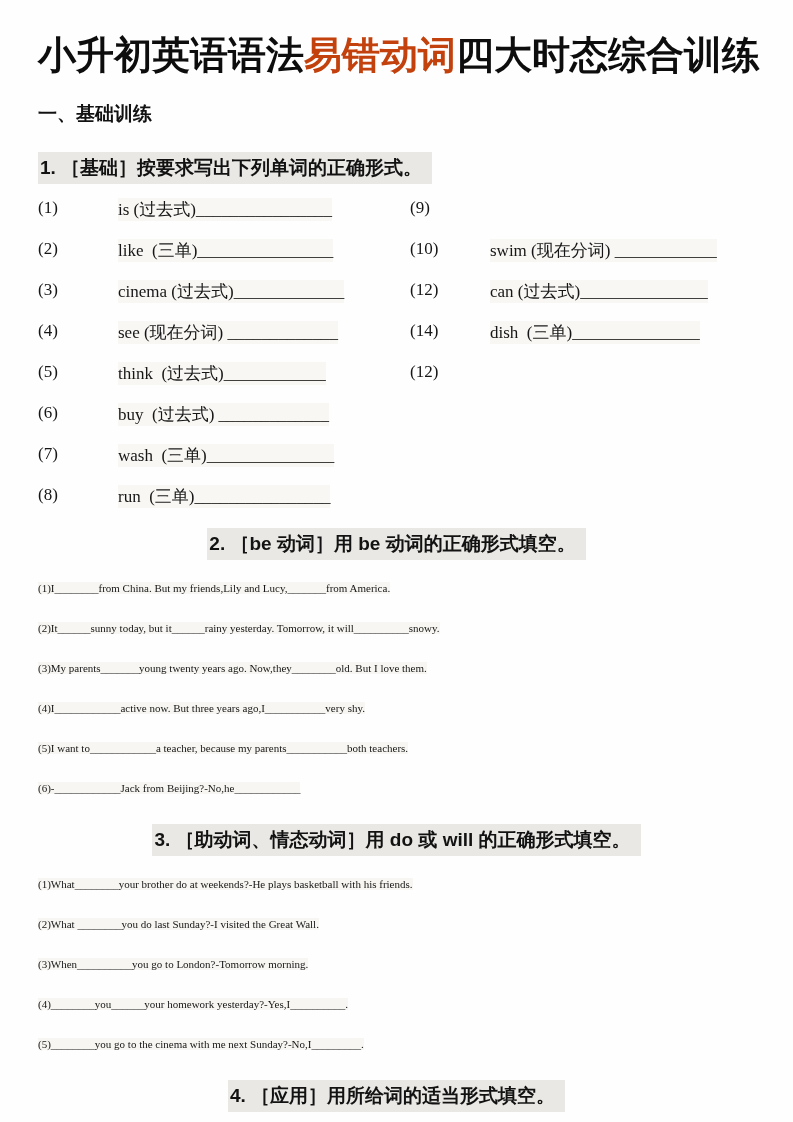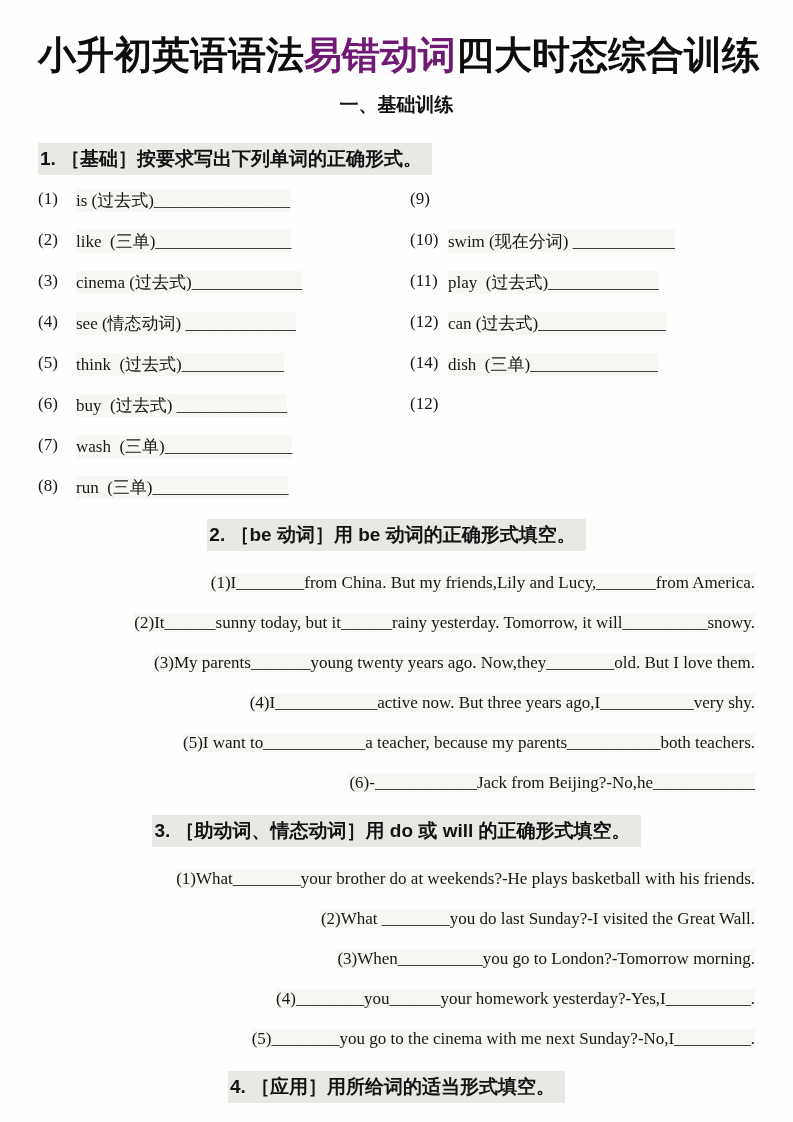--- a/index.html
+++ b/index.html
@@ -9,45 +9,45 @@
     font-family:"Liberation Serif","DejaVu Serif",serif; color:#161616;
     overflow:hidden;
   }
   
   .doc-title {
     margin:8px 0 0 0; text-align:center;
     font-family:"Liberation Sans","DejaVu Sans",sans-serif;
     font-size:38px; font-weight:900; line-height:1.25; color:#0d0d0d;
     letter-spacing:0px; white-space:nowrap;
   }
-  .doc-title .red { color:#701a75; }
+  .doc-title .red { color:#c2410c; }
   
   .part-heading {
-    margin-top:12px; font-family:"Liberation Sans","DejaVu Sans",sans-serif;
-    font-size:19px; font-weight:bold; color:#111;text-align:center;
+    margin-top:21px; font-family:"Liberation Sans","DejaVu Sans",sans-serif;
+    font-size:19px; font-weight:bold; color:#111;
   }
   
   .ex-heading-wrap { margin-top:25px; }
   .ex-heading {
     display:inline-block; background:#e9e8e4; padding:3px 10px 3px 2px;
     font-family:"Liberation Sans","DejaVu Sans",sans-serif;
     font-size:19px; font-weight:bold; color:#121212;
   }
   
   .ex1-grid {
     margin-top:14px; display:grid; grid-template-columns:372px 1fr;
     column-gap:0; font-size:17px;
   }
   .ex1-col { display:flex; flex-direction:column; }
   .ex1-item { height:41px; display:flex; align-items:flex-start; }
   .ex1-item .num { display:inline-block; min-width:38px; }
-  .ex1-item .txt { white-space:pre; background:#f8f7f4; }
+  .ex1-item .txt { white-space:pre; background:#f8f7f4;margin-left:42px; }
   
   .line-block { margin-top:22px; }
-  .w-line { height:40px; font-size:17px;text-align:right; }
+  .w-line { height:40px; font-size:11px; }
   .w-line .txt { background:#f7f6f2; white-space:pre-wrap; }
   .tight { margin-top:2px;text-align:center; }
 </style>
 </head>
 <body>
 
 <div class="page">
 
   <h1 class="doc-title"><span>小升初英语语法</span><span class="red">易错动词</span><span>四大时态综合训练</span></h1>
 
@@ -66,21 +66,21 @@
       <div class="ex1-item">
           <span class="num">(2)</span>
           <span class="txt">like  (三单)________________</span>
         </div>
       <div class="ex1-item">
           <span class="num">(3)</span>
           <span class="txt">cinema (过去式)_____________</span>
         </div>
       <div class="ex1-item">
           <span class="num">(4)</span>
-          <span class="txt">see (情态动词) _____________</span>
+          <span class="txt">see (现在分词) _____________</span>
         </div>
       <div class="ex1-item">
           <span class="num">(5)</span>
           <span class="txt">think  (过去式)____________</span>
         </div>
       <div class="ex1-item">
           <span class="num">(6)</span>
           <span class="txt">buy  (过去式) _____________</span>
         </div>
       <div class="ex1-item">
@@ -92,24 +92,20 @@
           <span class="txt">run  (三单)________________</span>
         </div>
     </div>
     <div class="ex1-col">
       <div class="ex1-item">
           <span class="num">(9)</span>
         </div>
       <div class="ex1-item">
           <span class="num">(10)</span>
           <span class="txt">swim (现在分词) ____________</span>
-        </div>
-      <div class="ex1-item">
-          <span class="num">(11)</span>
-          <span class="txt">play  (过去式)_____________</span>
         </div>
       <div class="ex1-item">
           <span class="num">(12)</span>
           <span class="txt">can (过去式)_______________</span>
         </div>
       <div class="ex1-item">
           <span class="num">(14)</span>
           <span class="txt">dish  (三单)_______________</span>
         </div>
       <div class="ex1-item">

